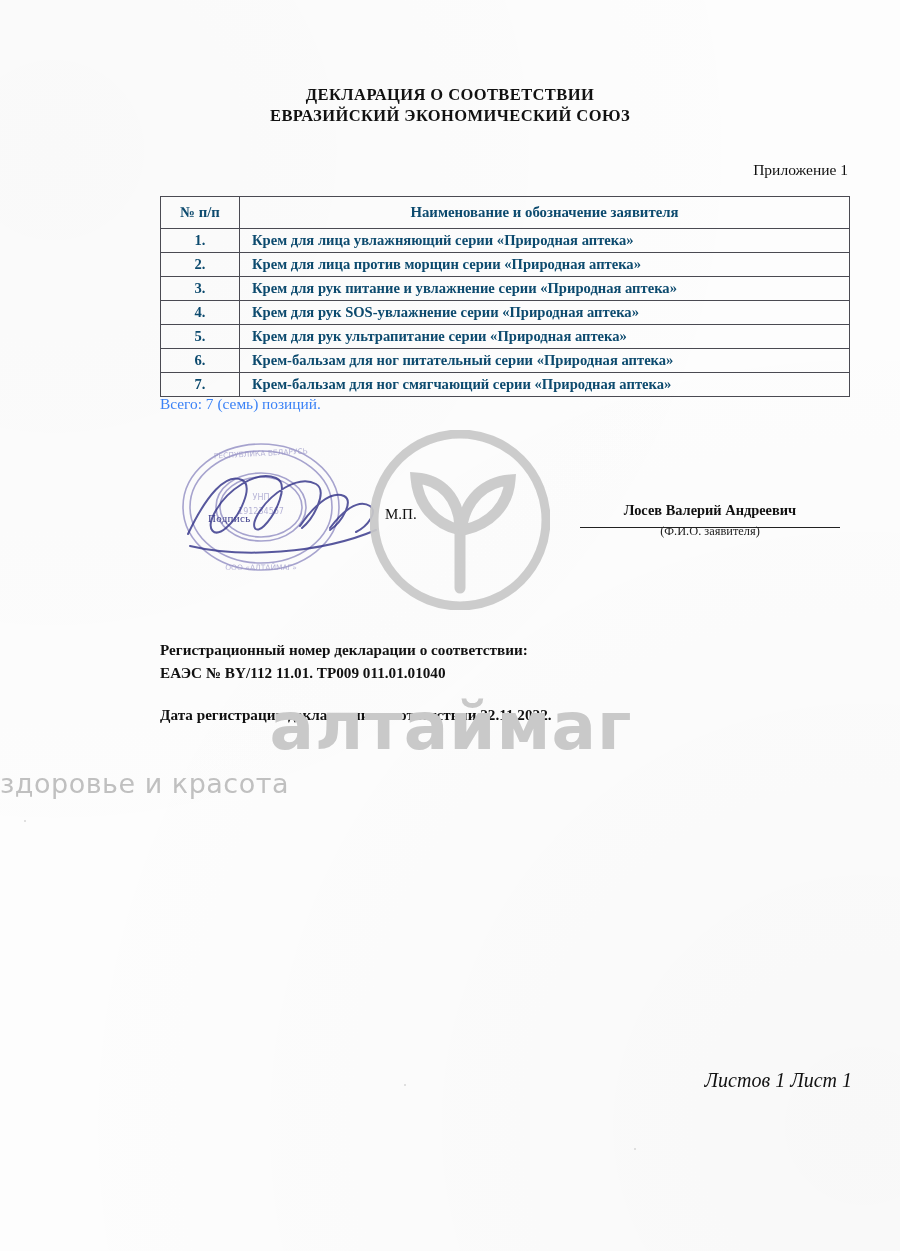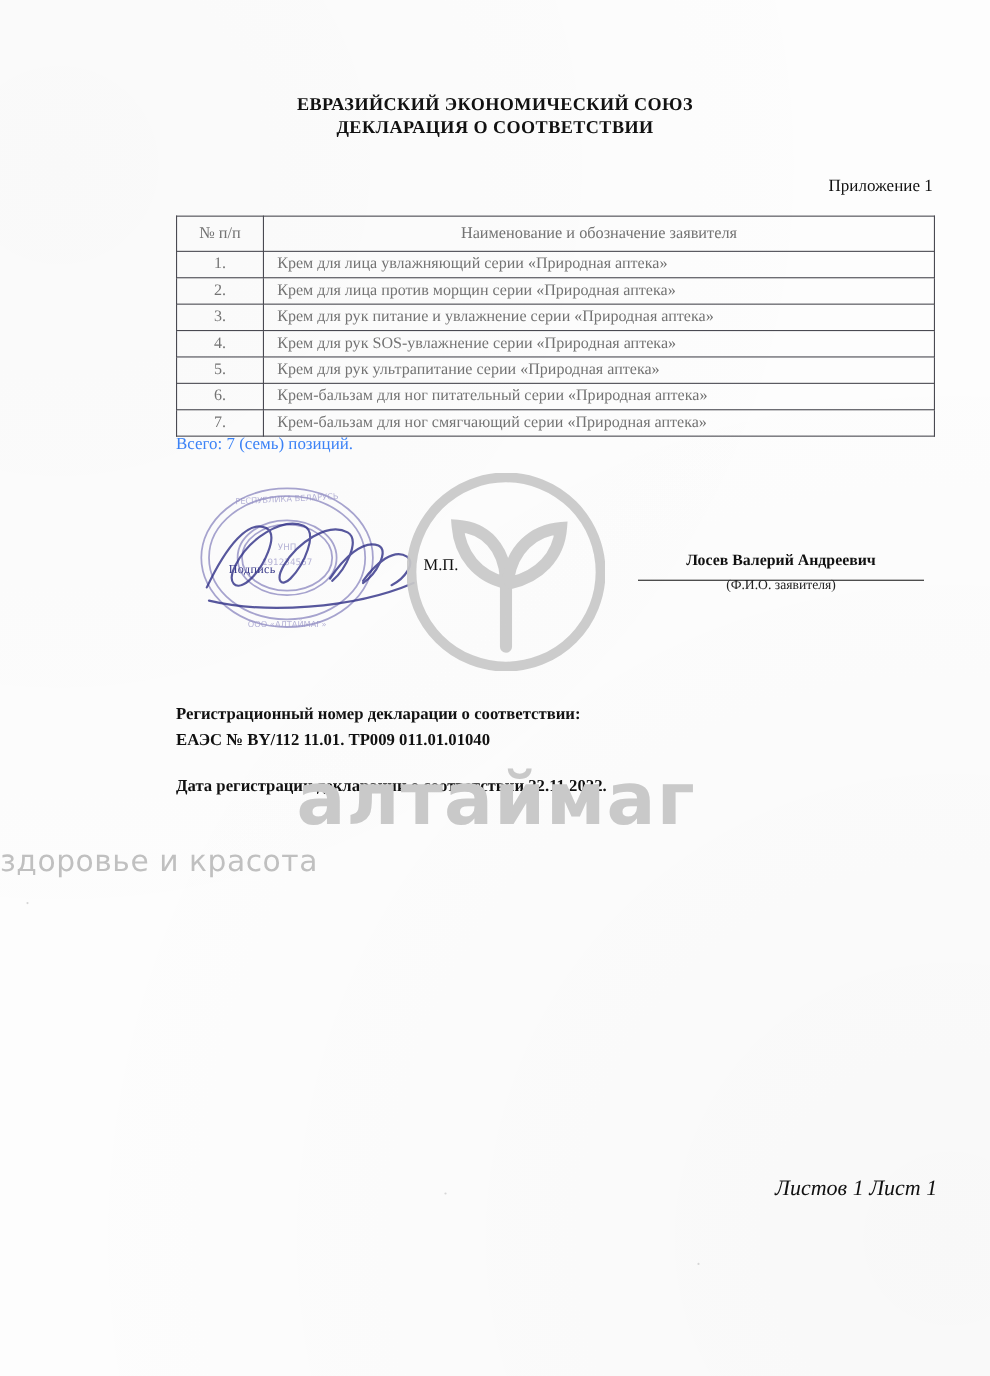--- a/index.html
+++ b/index.html
@@ -59,22 +59,22 @@
     top: 196px;
     left: 160px;
     width: 690px;
     border-collapse: collapse;
     font-size: 14.6px;
   }
   table.products th,
   table.products td {
     border: 1px solid #4a4a52;
     padding: 3px 6px;
-    font-weight: normal;
-    color: #737373;
+    font-weight: bold;
+    color: #0c4a6e;
   }
   table.products th {
     text-align: center;
     font-size: 14.8px;
     padding: 7px 6px;
   }
   table.products .col-num {
     width: 66px;
     text-align: center;
   }
@@ -235,22 +235,22 @@
     border-radius: 50%;
   }
 </style>
 </head>
 <body>
 
 <div class="page">
   <div class="scan-tint"></div>
 
   <div class="header">
+    <div>ДЕКЛАРАЦИЯ О СООТВЕТСТВИИ</div>
     <div>ЕВРАЗИЙСКИЙ ЭКОНОМИЧЕСКИЙ СОЮЗ</div>
-    <div>ДЕКЛАРАЦИЯ О СООТВЕТСТВИИ</div>
   </div>
 
   <div class="appendix">Приложение 1</div>
 
   <table class="products">
     <thead>
       <tr>
         <th class="col-num">№ п/п</th>
         <th>Наименование и обозначение заявителя</th>
       </tr>

